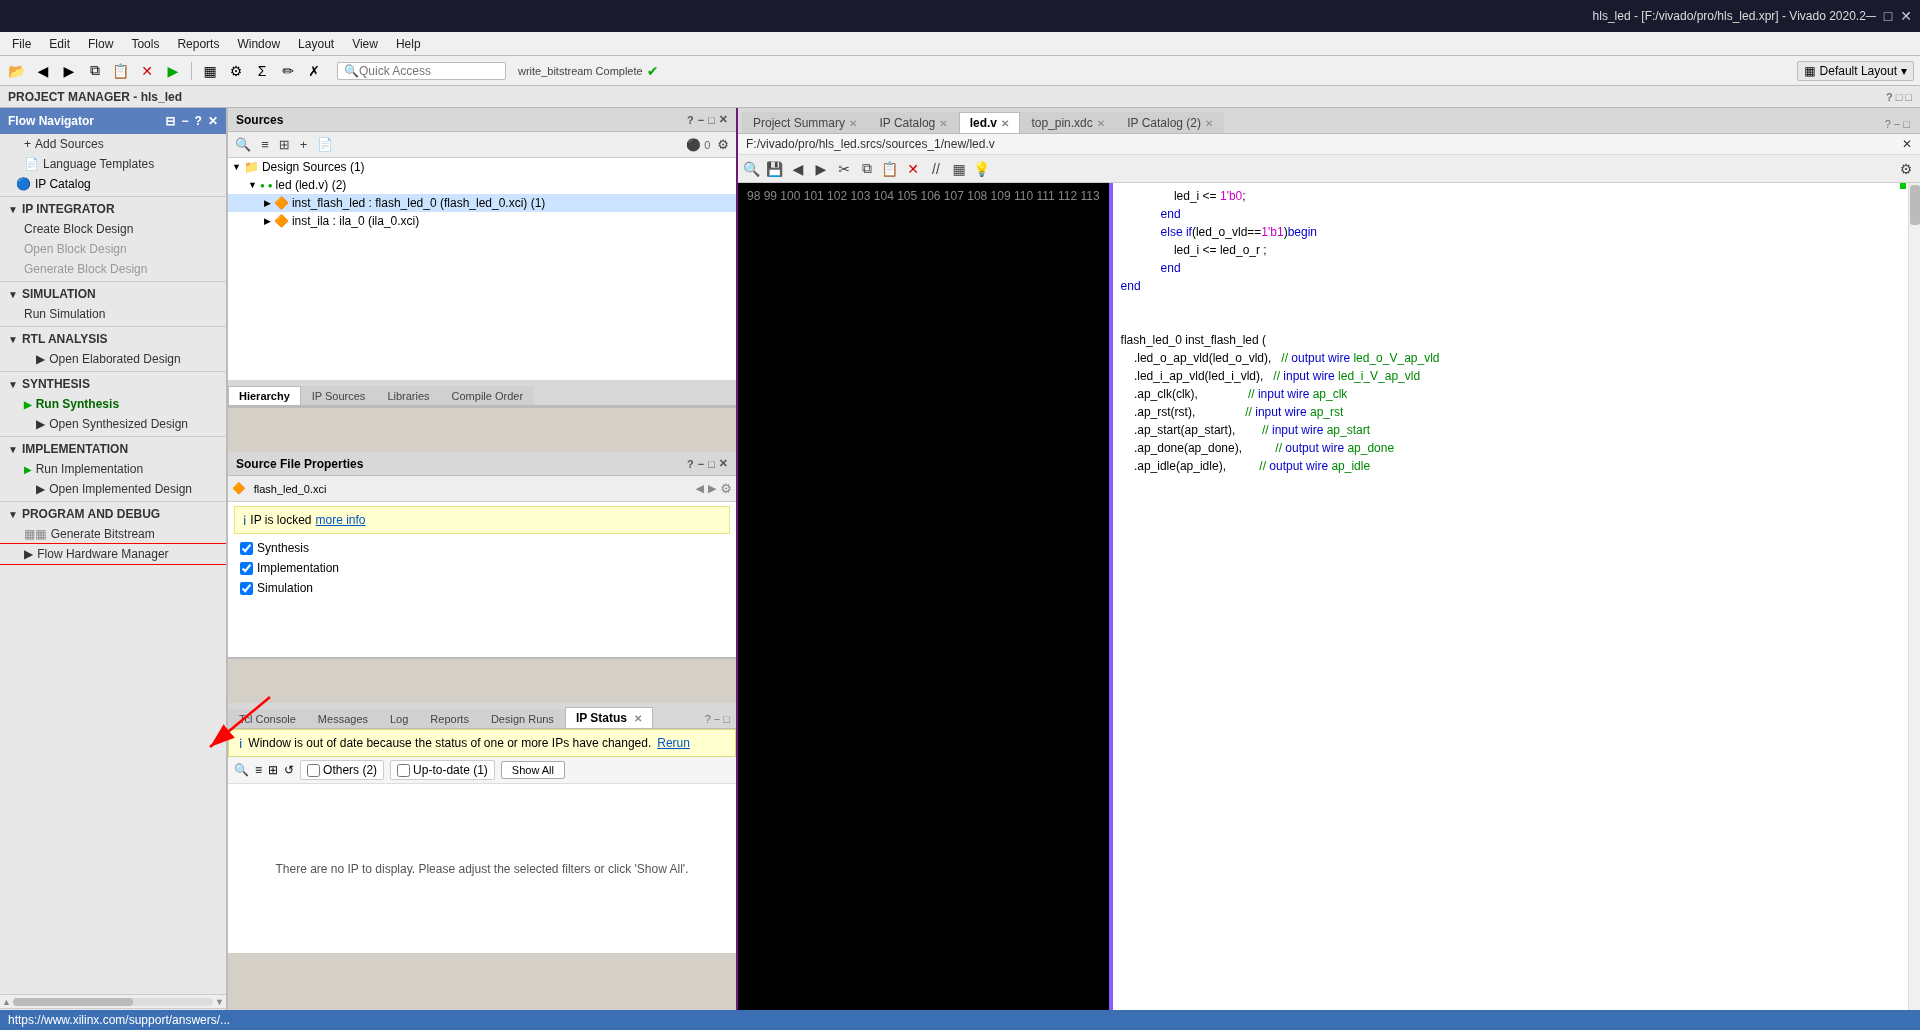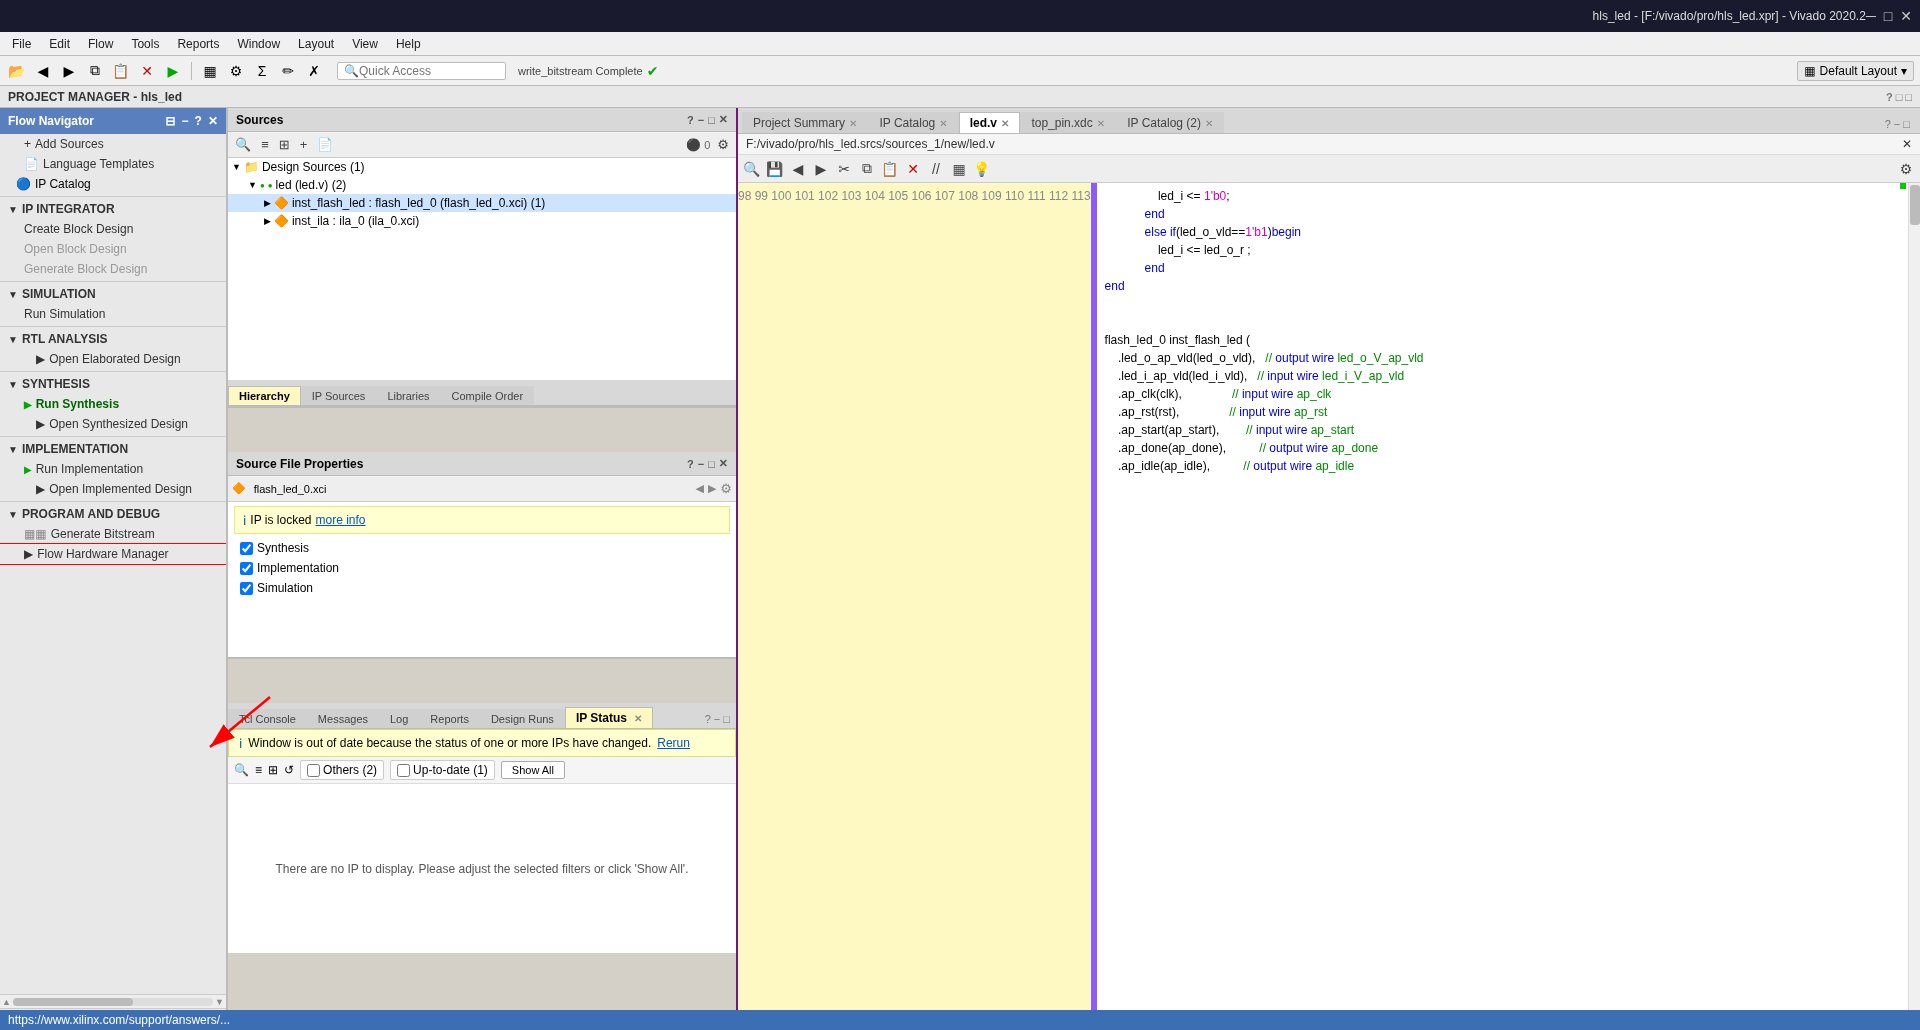--- a/index.html
+++ b/index.html
@@ -219,21 +219,21 @@
       padding: 3px 10px;
       font-size: 11px;
       cursor: pointer;
       border: 1px solid transparent;
       border-bottom: none;
       background: #d0d0d0;
       color: #444;
       white-space: nowrap;
     }
     .tab.active {
-      background: #fef9c3;
+      background: #ffffff;
       border-color: #bbb;
       color: #000;
       font-weight: bold;
     }
     .tab .close-btn { margin-left: 4px; font-size: 10px; cursor: pointer; color: #888; }
 
     
     #sfp-panel {
       background: white;
       border-bottom: 2px solid #bbb;
@@ -354,25 +354,25 @@
     #code-view {
       flex: 1;
       overflow: auto;
       background: white;
       font-family: 'Courier New', monospace;
       font-size: 12px;
       display: flex;
       min-height: 0;
     }
     .line-numbers {
-      background: #fef9c3;
-      padding: 4px 0;
+      background: #000000;
+      padding: 4px 9px;
       text-align: right;
       color: #888;
-      border-right: 6px solid #8b5cf6;
+      border-right: 4px solid #8b5cf6;
       user-select: none;
       min-width: 40px;
       font-size: 12px;
       line-height: 1.5;
     }
     .code-content {
       padding: 4px 8px;
       white-space: pre;
       line-height: 1.5;
       flex: 1;

